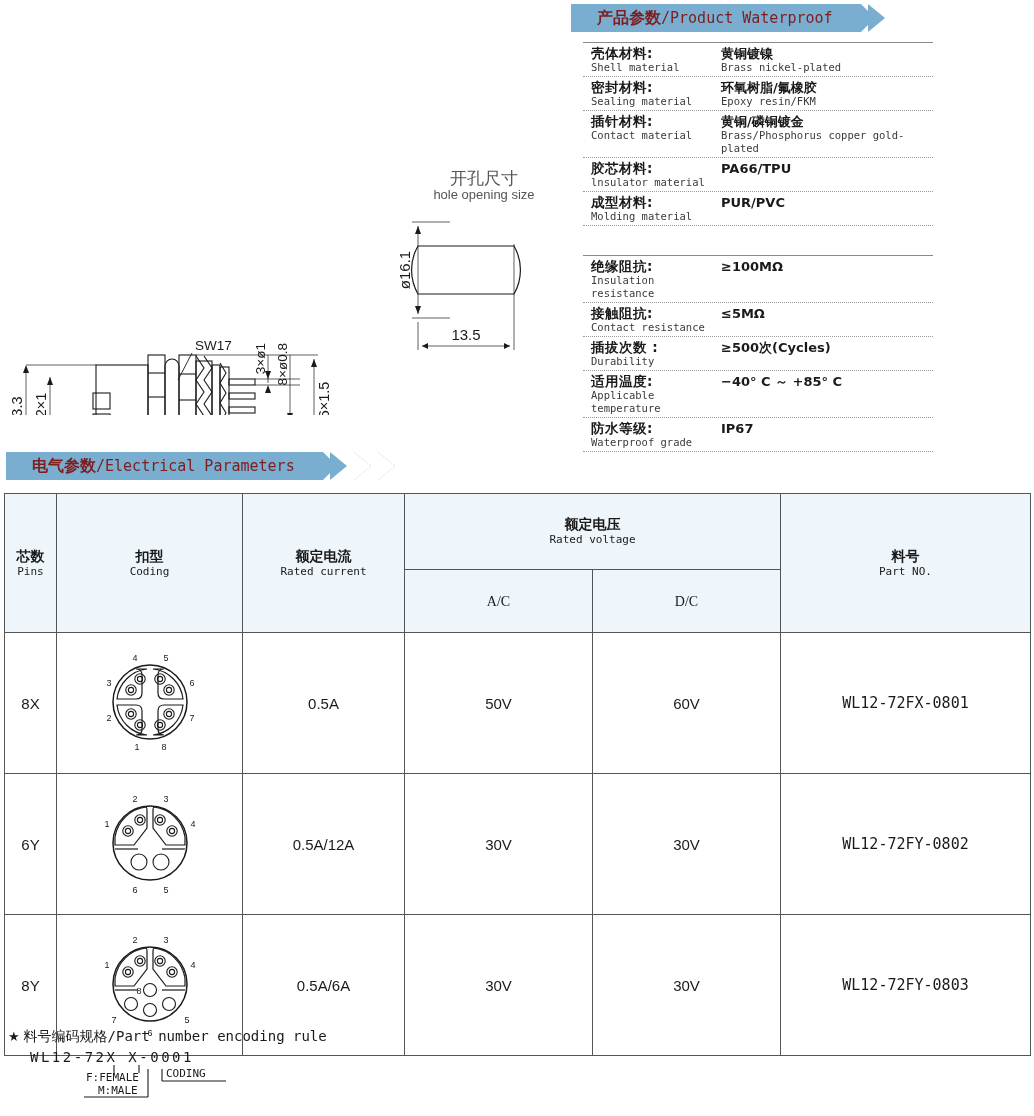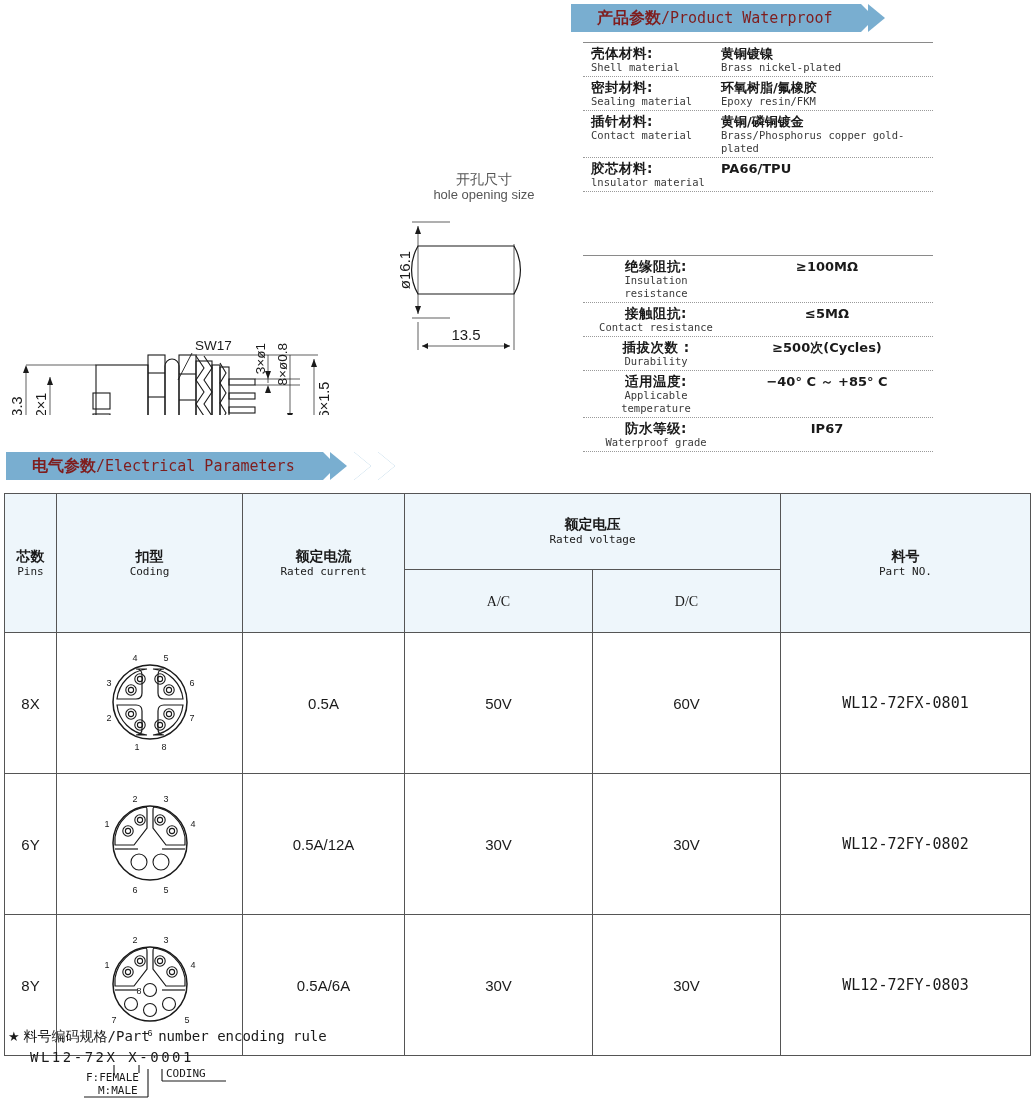--- a/index.html
+++ b/index.html
@@ -29,29 +29,29 @@
   .pp-row{border-top:1px dotted #9a9a9a;padding:3px 0 2px 8px;display:flex;}
   .pp-row.first{border-top:1px solid #8a8a8a;}
   .pp-lab{width:130px;}
   .pp-lab .k{font-family:"DejaVu Sans",sans-serif;font-weight:bold;font-size:13.5px;
       letter-spacing:.5px;line-height:15px;}
   .pp-val .v{font-family:"DejaVu Sans",sans-serif;font-weight:bold;font-size:13px;line-height:15px;}
   .pp-sub{font-family:"DejaVu Sans Mono","Liberation Mono",monospace;
       font-size:10.5px;color:#3a3a3a;line-height:13px;}
   .pp-val{flex:1;}
   .pp-end{border-top:1px dotted #9a9a9a;}
-  #elec-props{position:absolute;left:583px;top:255px;width:350px;text-align:center;}
+  #elec-props{position:absolute;left:583px;top:255px;width:350px;}
   #elec-props .pp-lab{width:130px;padding-left:8px;}
   #elec-props .pp-row{padding-left:0;}
 
   
   .dwg{position:absolute;}
   .hole-title{position:absolute;left:404px;top:172px;width:160px;text-align:center;
       color:#555;line-height:15px;}
-  .hole-title .c1{font-family:Liberation Serif, serif;font-size:14px;}
+  .hole-title .c1{font-family:Liberation Mono, monospace;font-size:17px;}
   .hole-title .c2{font-family:"Liberation Sans",sans-serif;font-size:13px;}
 
   
   #etable{position:absolute;left:4px;top:493px;width:1026px;
       border-collapse:collapse;table-layout:fixed;}
   #etable th,#etable td{border:1px solid #555;text-align:center;vertical-align:middle;}
   #etable thead th{background:#eef6fb;padding:22px 2px;}
   .h-cn{font-family:"DejaVu Sans",sans-serif;font-weight:bold;font-size:14px;line-height:17px;}
   .h-en{font-family:"DejaVu Sans Mono","Liberation Mono",monospace;font-size:11px;
       font-weight:normal;line-height:14px;}
@@ -113,20 +113,29 @@
       <div class="pp-sub">Brass/Phosphorus copper gold-plated</div>
     </div>
   </div>
   <div class="pp-row">
     <div class="pp-lab">
       <div class="k">胶芯材料:</div>
       <div class="pp-sub">lnsulator material</div>
     </div>
     <div class="pp-val">
       <div class="v">PA66/TPU</div>
+    </div>
+  </div>
+  <div class="pp-row">
+    <div class="pp-lab">
+      <div class="k">成型材料:</div>
+      <div class="pp-sub">Molding material</div>
+    </div>
+    <div class="pp-val">
+      <div class="v">PUR/PVC</div>
     </div>
   </div>
   <div class="pp-end"></div>
 </div>
 
 <div id="elec-props">
   <div class="pp-row first">
     <div class="pp-lab">
       <div class="k">绝缘阻抗:</div>
       <div class="pp-sub">Insulation resistance</div>

